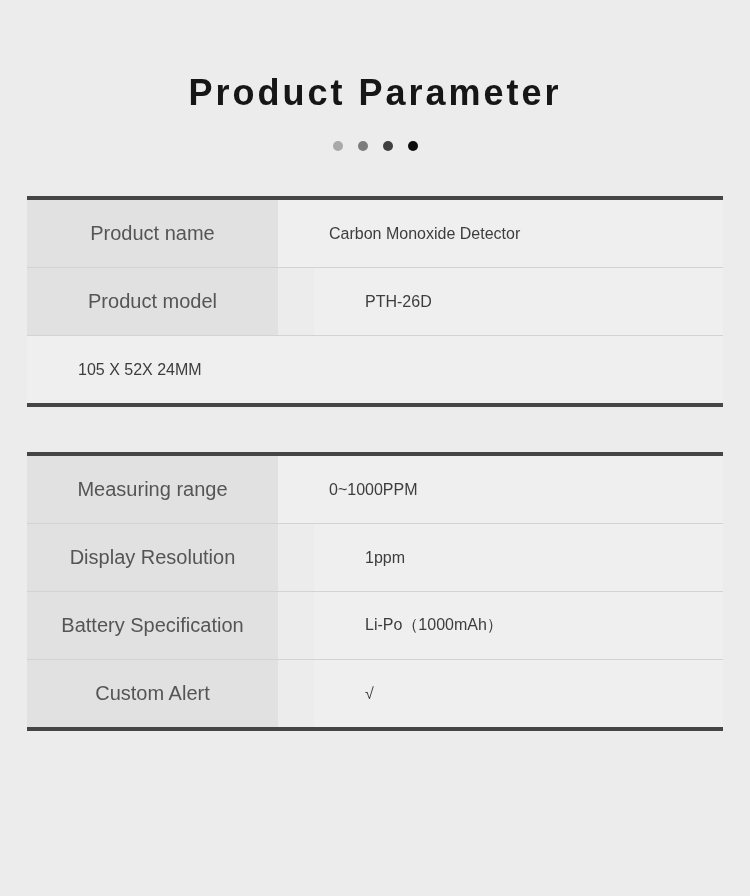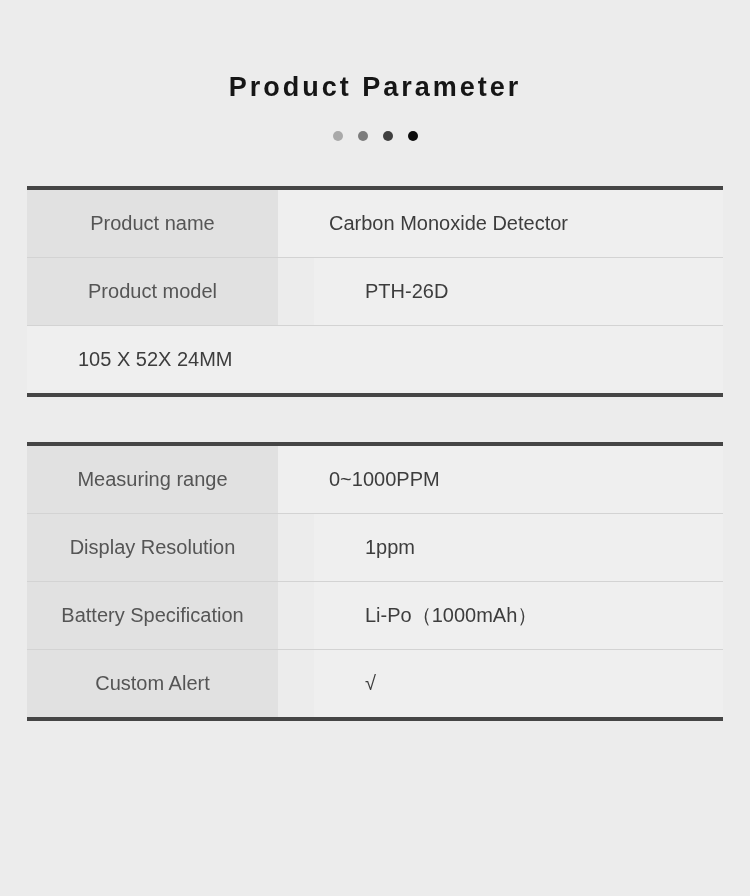--- a/index.html
+++ b/index.html
@@ -9,21 +9,21 @@
   body {
     width: 750px;
     height: 896px;
     background: #ececec;
     font-family: "Liberation Sans", "DejaVu Sans", sans-serif;
     overflow: hidden;
   }
   .page-title {
     margin: 72px 0 0 0;
     text-align: center;
-    font-size: 27px;
+    font-size: 36px;
     line-height: 1.15;
     font-weight: 600;
     letter-spacing: 3px;
     color: #161616;
   }
   .dots {
     display: flex;
     justify-content: center;
     align-items: center;
     gap: 15px;
@@ -67,21 +67,21 @@
     font-size: 20px;
     color: #555555;
     text-align: center;
   }
   .cell-value {
     flex: 1 1 auto;
     background: #efefef;
     display: flex;
     align-items: center;
     padding-left: 51px;
-    font-size: 20px;
+    font-size: 16px;
     color: #3d3d3d;
   }
 </style>
 </head>
 <body>
 
 <h1 class="page-title">Product Parameter</h1>
 
 <div class="dots">
   <span class="dot" style="background-color: rgb(169, 169, 169);"></span>

